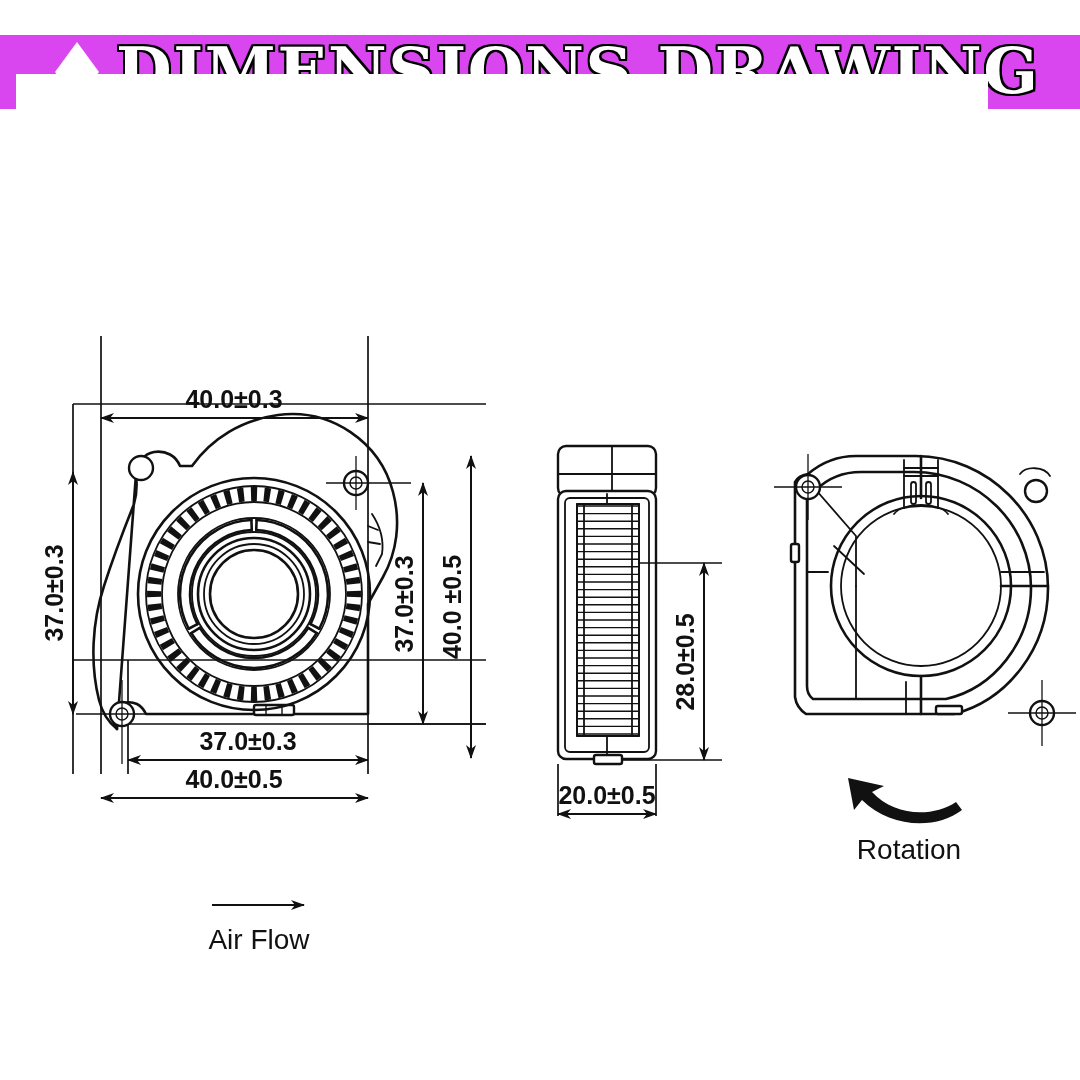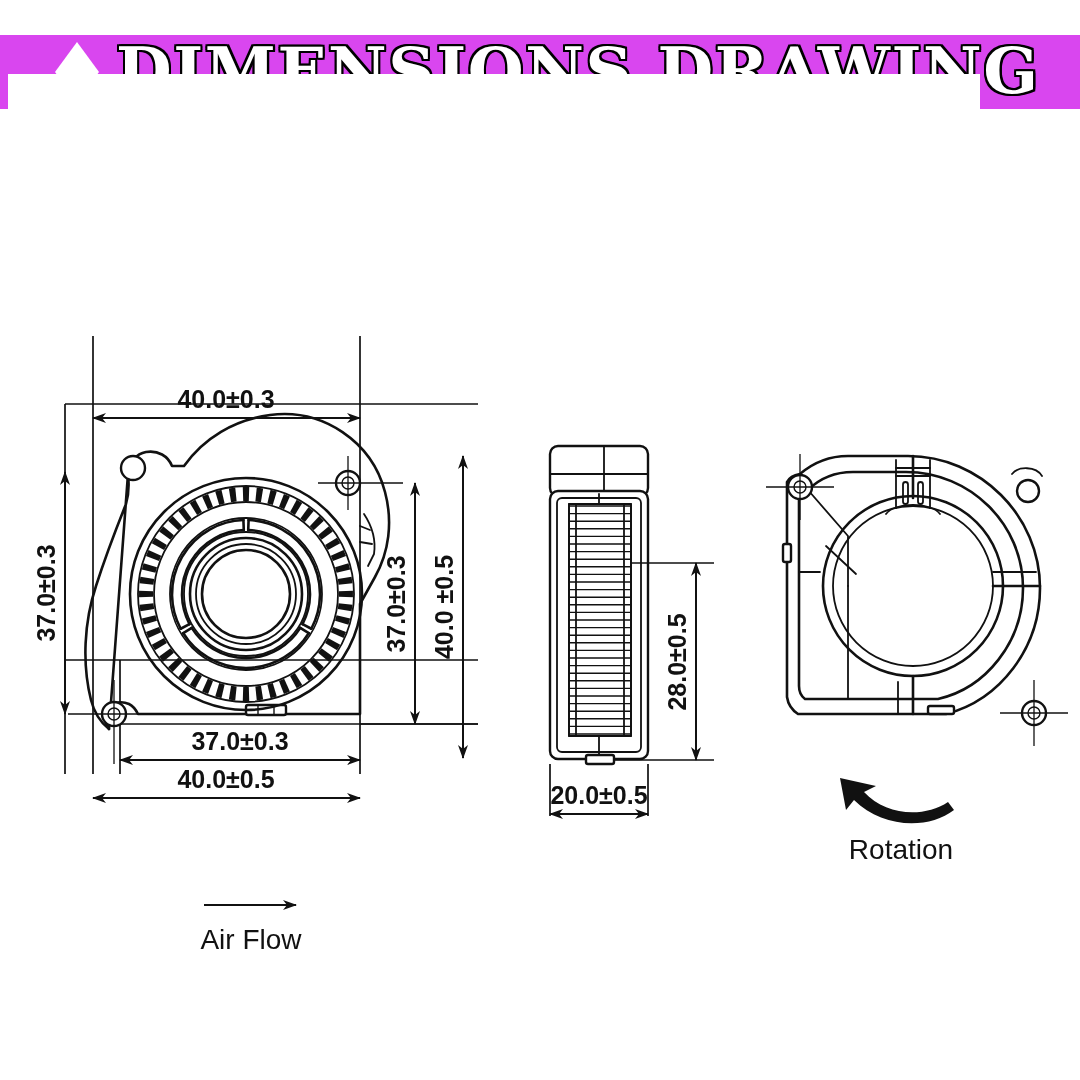--- a/index.html
+++ b/index.html
@@ -51,21 +51,21 @@
        2px 0 0 #000, -2px 0 0 #000,
        0 2px 0 #000, 0 -2px 0 #000,
        2px 2px 0 #000, -2px -2px 0 #000,
        2px -2px 0 #000, -2px 2px 0 #000;
     padding-bottom: 2px;
   }
 
   
   #drawing-canvas {
     position: absolute;
-    left: 8px;
+    left: 16px;
     top: 74px;
     width: 972px;
     height: 1006px;
     background: #ffffff;
   }
   svg#dwg { display: block; }
 
   .ln   { fill: none; stroke: #111111; stroke-width: 2.6; stroke-linejoin: round; stroke-linecap: round; }
   .ln-t { fill: none; stroke: #111111; stroke-width: 1.8; stroke-linejoin: round; stroke-linecap: round; }
   .ln-h { fill: none; stroke: #111111; stroke-width: 1.4; stroke-linecap: round; }

